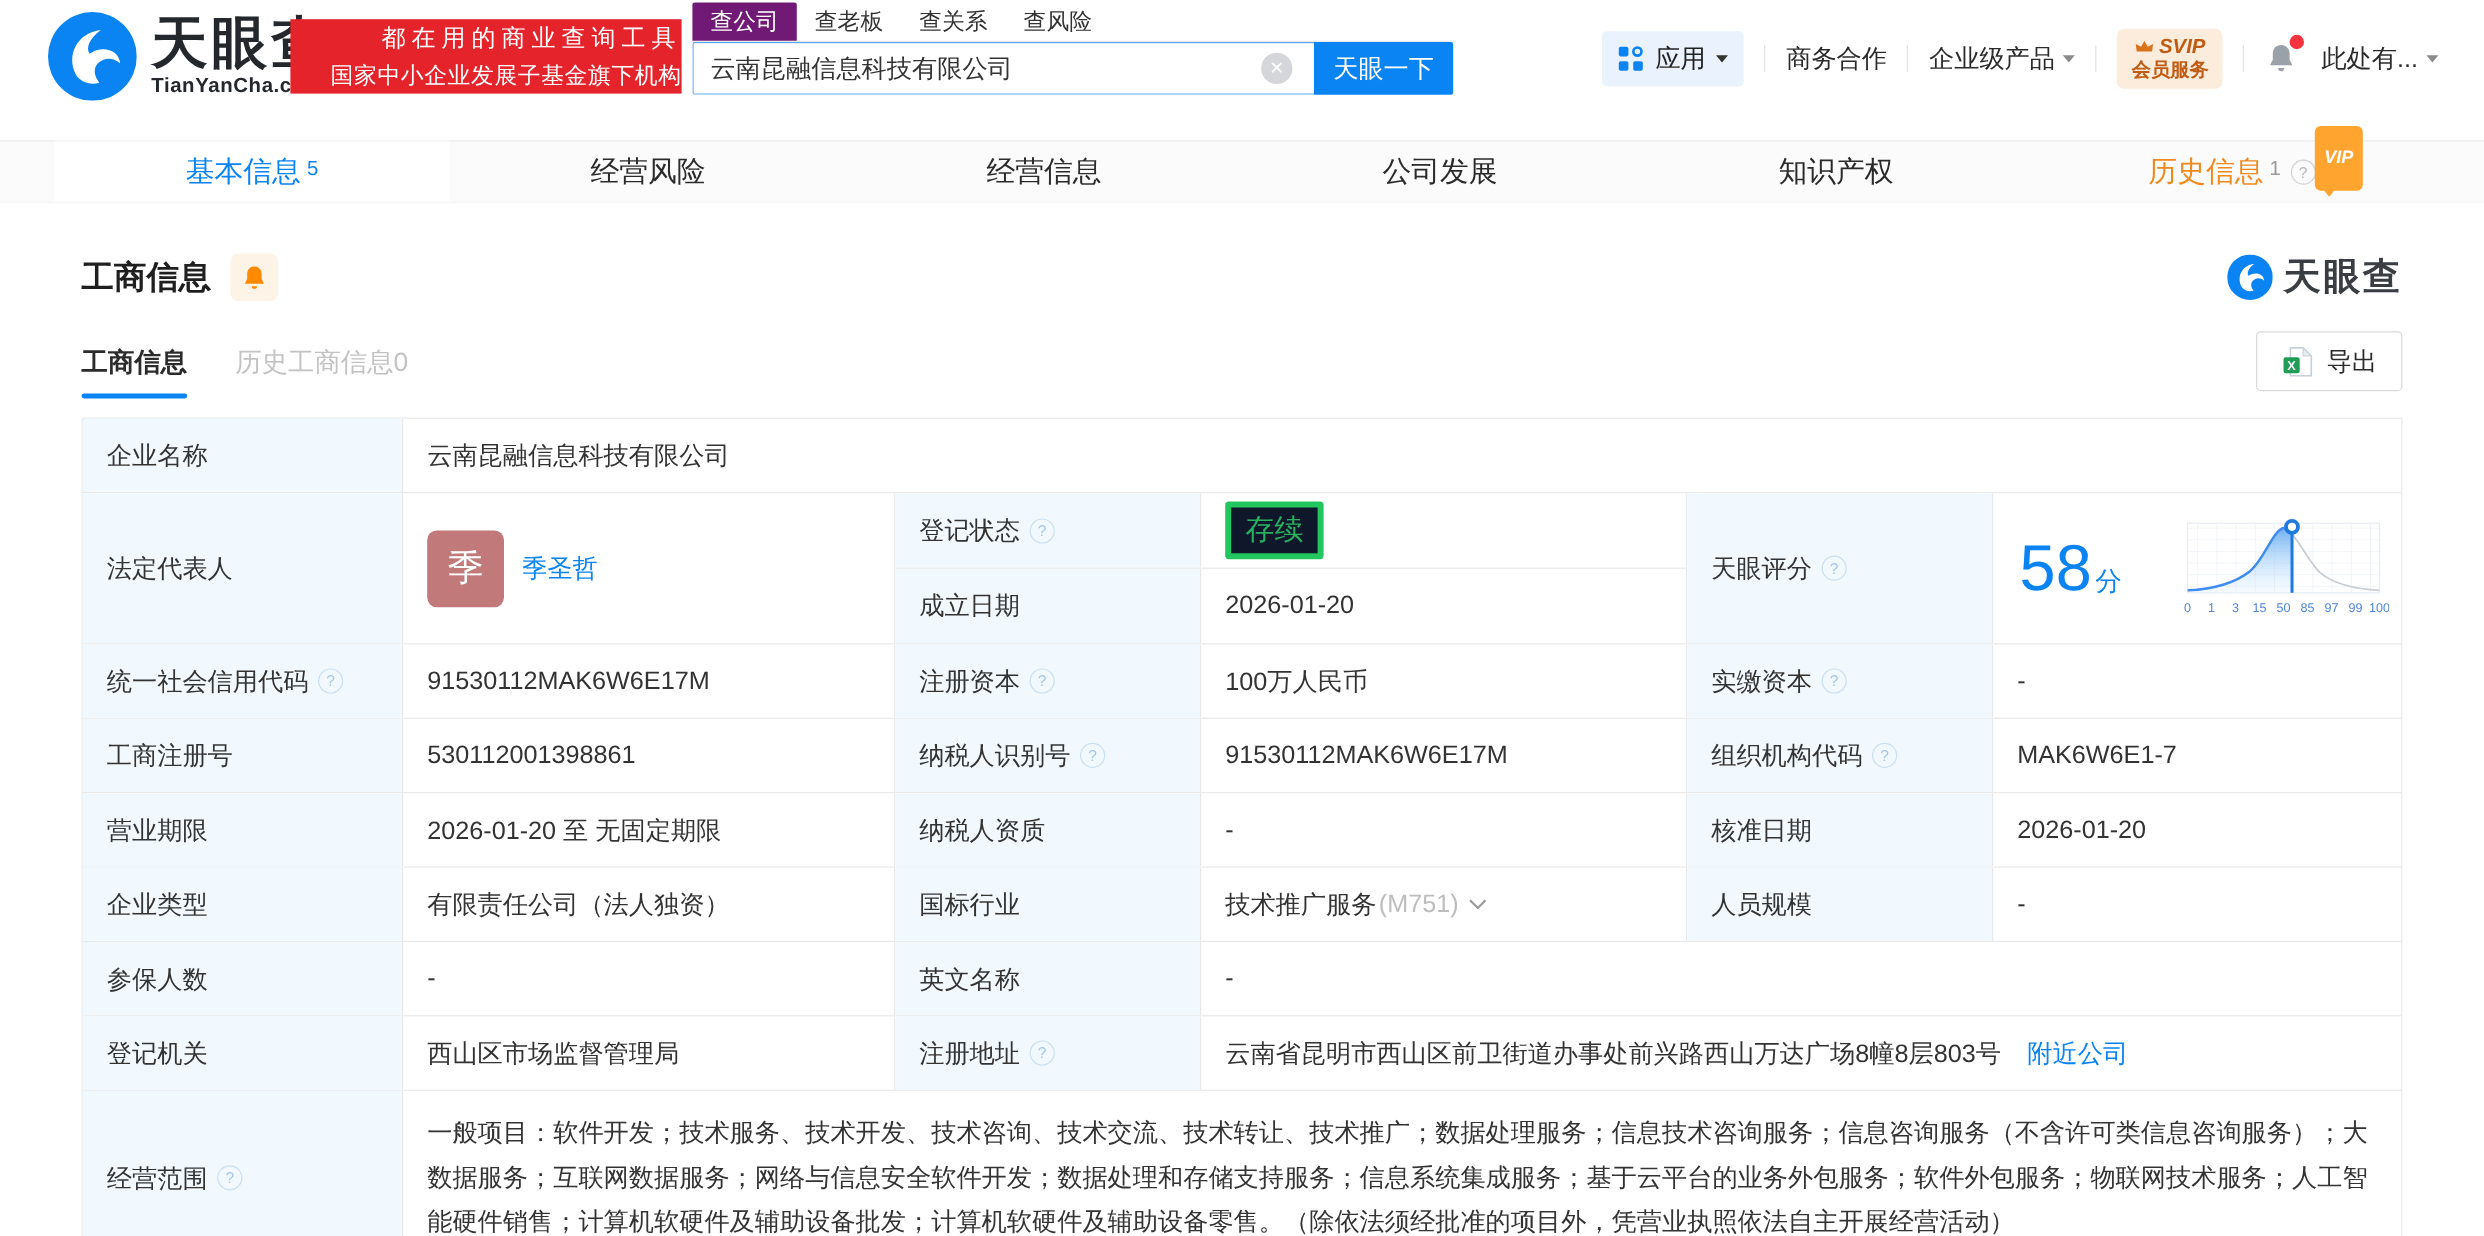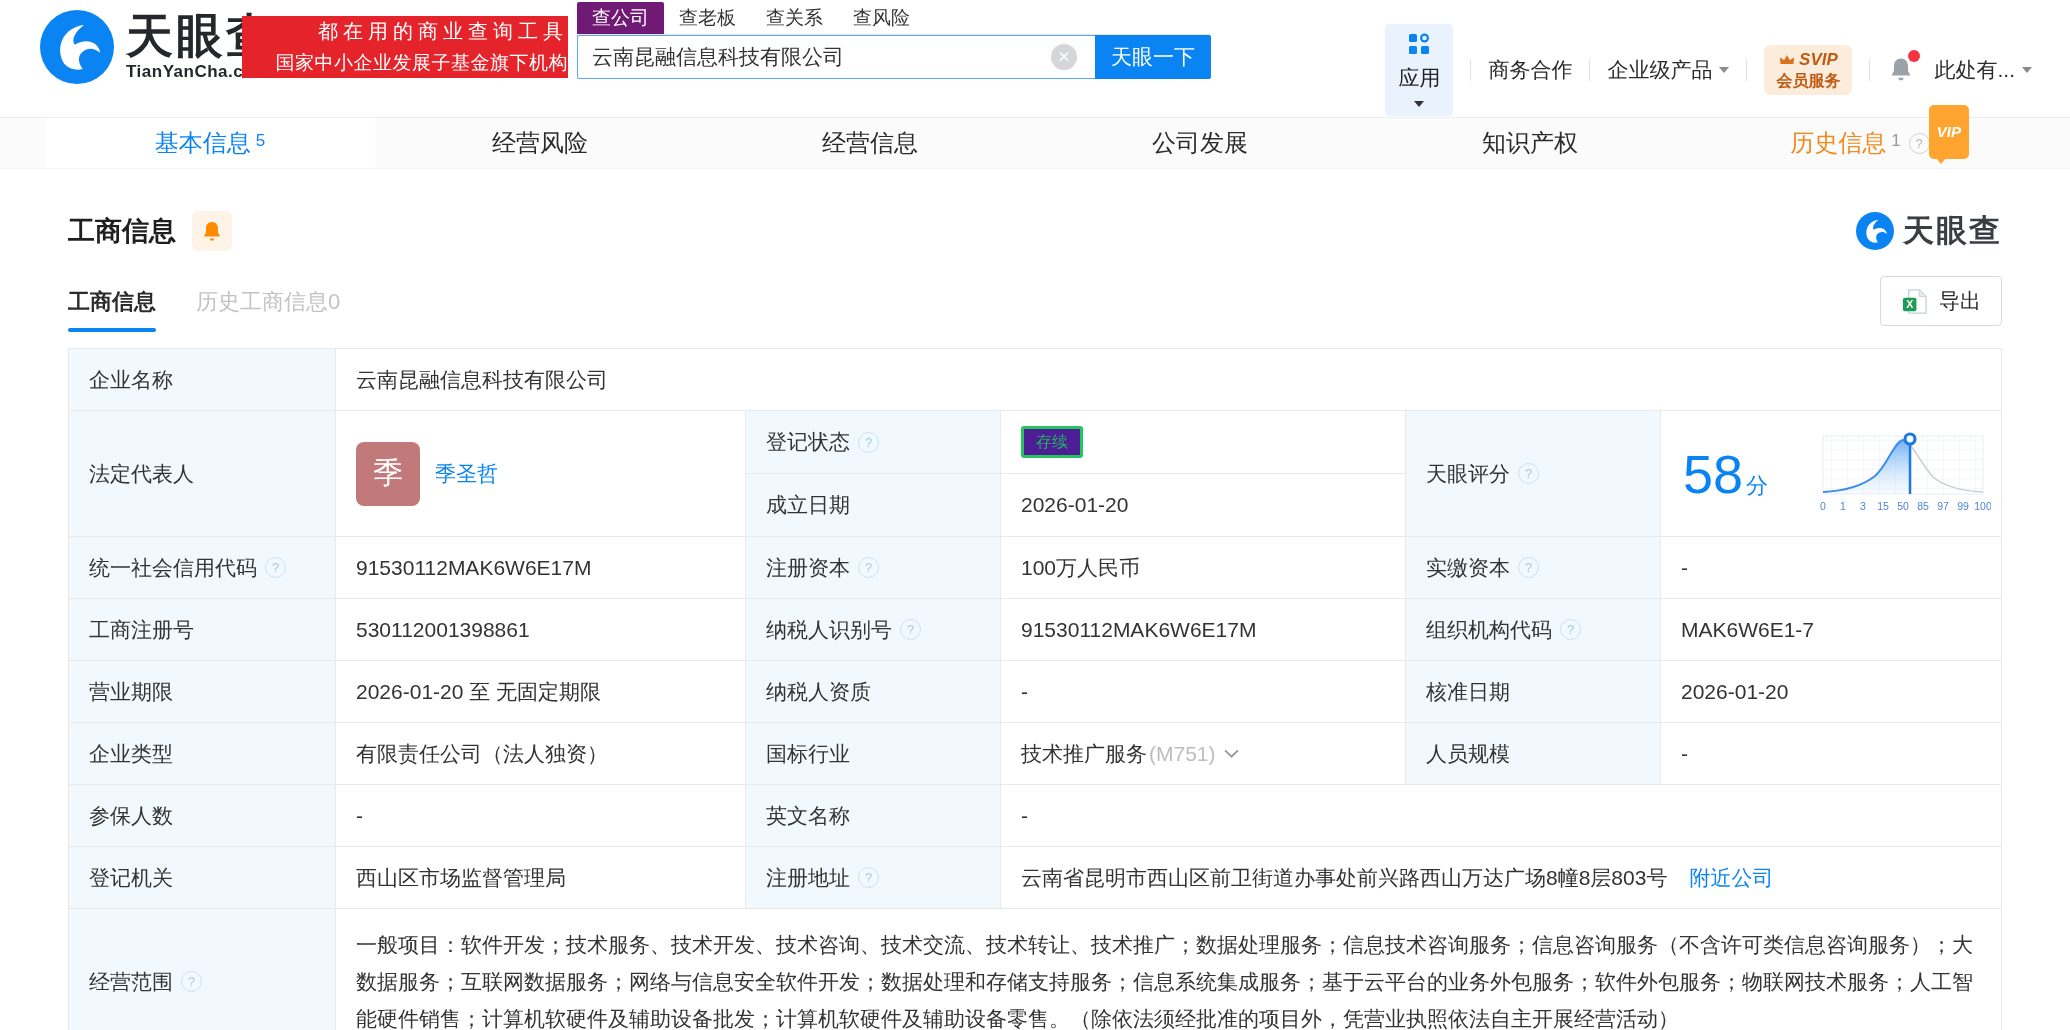--- a/index.html
+++ b/index.html
@@ -20,21 +20,21 @@
   .stab{font-size:19px;color:#333;padding:3px 15px;cursor:pointer;}
   .stab.active{background:#701a75;color:#fff;border-radius:2px 2px 0 0;}
   .search-box{display:flex;height:44px;position:relative;}
   .search-box input{flex:1;border:1px solid #5aa5f7;border-right:none;padding:0 46px 0 14px;
         font-size:21px;color:#333;font-family:inherit;outline:none;border-radius:2px 0 0 2px;box-sizing:border-box;}
   .clear-btn{position:absolute;right:134px;top:9px;width:26px;height:26px;border-radius:50%;background:#d4d6da;
         color:#fff;font-size:15px;display:flex;align-items:center;justify-content:center;cursor:pointer;}
   .search-btn{width:116px;background:#0b84f3;color:#fff;border:none;font-size:21px;font-family:inherit;
         cursor:pointer;border-radius:0 2px 2px 0;}
   .topnav{position:absolute;right:38px;top:24px;display:flex;align-items:center;gap:17px;font-size:21px;}
-  .apps-chip{display:flex;align-items:center;gap:9px;background:#e9f2fd;padding:9px 13px;border-radius:4px;cursor:pointer;color:#222;flex-direction:column;}
+  .apps-chip{display:flex;align-items:center;gap:9px;background:#e9f2fd;padding:9px 13px;border-radius:4px;cursor:pointer;color:#222;}
   .sep{width:1px;height:22px;background:#e2e2e2;}
   .nav-link{cursor:pointer;color:#2b2b2b;display:flex;align-items:center;gap:7px;}
   .caret{width:0;height:0;border-left:5px solid transparent;border-right:5px solid transparent;border-top:6px solid #8b8b8b;}
   .caret.dark{border-top-color:#333;}
   .svip{background:#fcecdb;border-radius:6px;padding:5px 12px;display:flex;flex-direction:column;align-items:center;line-height:1.2;cursor:pointer;}
   .svip-l1{display:flex;align-items:center;gap:4px;color:#bf5b13;font-weight:bold;font-size:17px;font-style:italic;}
   .svip-l2{color:#bf5b13;font-weight:bold;font-size:16px;}
   .bell-wrap{position:relative;width:30px;height:32px;cursor:pointer;}
   .red-dot{position:absolute;right:-3px;top:-4px;width:12px;height:12px;border-radius:50%;background:#f5333f;}
   
@@ -87,21 +87,21 @@
   .midcol{width:660px;flex:none;display:flex;flex-direction:column;border-right:1px solid #e9e9e9;box-sizing:border-box;}
   .midrow{display:flex;flex:1;}
   .midrow + .midrow{border-top:1px solid #e9e9e9;}
   .m-lbl{width:255px;flex:none;box-sizing:border-box;border-right:1px solid #e9e9e9;background:#f2f9fe;
         display:flex;align-items:center;padding:0 20px;font-size:21px;}
   .m-val{flex:1;display:flex;align-items:center;padding:0 20px;font-size:21px;}
   .link{color:#0b84f3;cursor:pointer;}
   .avatar{width:64px;height:64px;border-radius:8px;background:#c1797a;color:#fff;font-size:30px;
         display:flex;align-items:center;justify-content:center;cursor:pointer;flex:none;}
   .rep-name{margin-left:15px;}
-  .status-badge{background:#4c1d95;border:3px solid #22c55e;color:#26b15f;font-size:16px;
+  .status-badge{background:#0f172a;border:5px solid #22c55e;color:#26b15f;font-size:24px;
         padding:3px 12px;border-radius:3px;line-height:1.3;}
   .muted-code{color:#bdbdbd;margin-left:2px;}
   .chev{margin-left:8px;cursor:pointer;display:inline-flex;}
   .score-cell{justify-content:space-between;padding:0 10px 0 22px;}
   .score-num{display:inline-flex;align-items:baseline;color:#0b84f3;}
   .score-big{font-size:54px;font-weight:normal;line-height:1;}
   .score-unit{font-size:22px;margin-left:3px;}
   .scope-val{display:block;padding:17px 20px;line-height:37px;font-size:21px;color:#333;}
   .addr-link{margin-left:22px;}
 </style>

